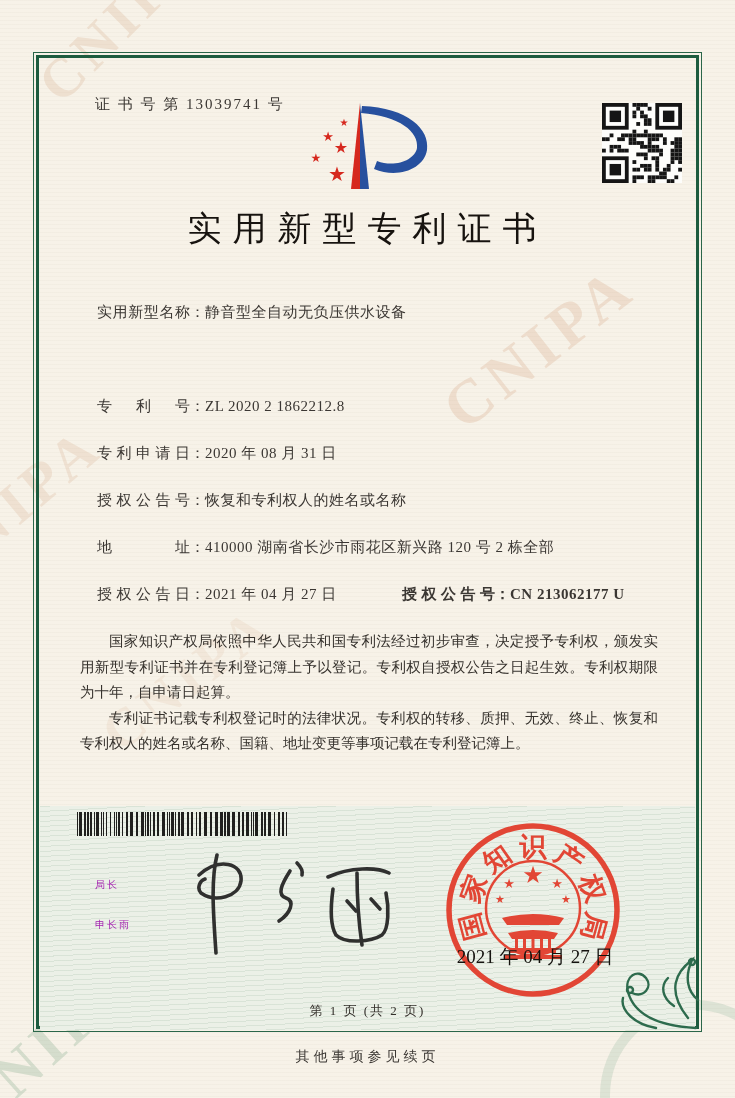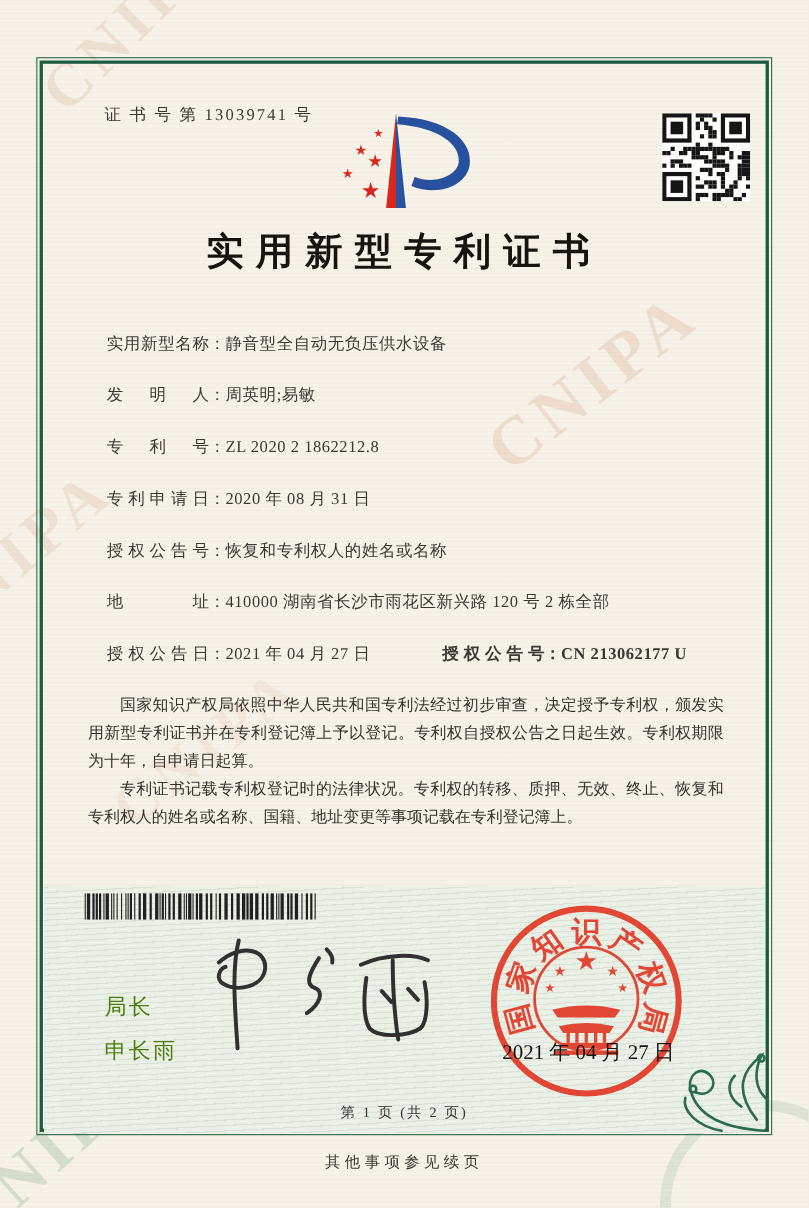--- a/index.html
+++ b/index.html
@@ -30,37 +30,37 @@
   .watermark{
     position:absolute;font-weight:bold;letter-spacing:6px;
     font-family:"Liberation Serif","DejaVu Serif",serif;
     pointer-events:none;white-space:nowrap;
   }
   .cert-number{
     position:absolute;left:95px;top:95px;font-size:15px;letter-spacing:2px;color:#3b3733;
   }
   .title{
     position:absolute;left:0;right:0;top:206px;text-align:center;
-    font-size:34px;font-weight:bold;letter-spacing:11px;color:#17130f;
+    font-size:34px;font-weight:normal;letter-spacing:11px;color:#17130f;
   }
   .row{position:absolute;left:97px;font-size:15px;color:#3b3733;white-space:nowrap;}
   .flabel{
     display:inline-block;width:93px;vertical-align:bottom;
     text-align:justify;text-align-last:justify;
   }
   .colon{display:inline-block;}
   .fvalue{letter-spacing:0.5px;}
   .row2col{position:absolute;left:305px;top:0;font-weight:bold;}
   .body-text{
     position:absolute;left:80px;top:629px;width:578px;
     font-size:14.5px;line-height:25.5px;text-align:justify;color:#35312c;
   }
   .body-text p{margin:0;text-indent:2em;}
   .barcode{position:absolute;left:75px;top:812px;width:216px;height:26px;}
-  .sig-titles{position:absolute;left:95px;font-size:20px;color:#4d7c0f;letter-spacing:2px;margin-top:24px;}
+  .sig-titles{position:absolute;left:95px;font-size:10px;color:#a21caf;letter-spacing:2px;}
   .signature-svg{position:absolute;left:185px;top:845px;}
   .seal-svg{position:absolute;left:438px;top:815px;opacity:0.93;}
   .seal-date{
     position:absolute;left:445px;top:944px;width:180px;text-align:center;
     font-size:19px;color:#15130f;letter-spacing:0px;white-space:nowrap;
   }
   .page-info{
     position:absolute;left:0;right:0;top:1002px;text-align:center;
     font-size:13px;letter-spacing:2px;color:#35312c;
   }
@@ -238,23 +238,20 @@
         <rect x="3.8095238095238093" y="57.14285714285714" width="19.047619047619047" height="19.047619047619047" fill="#fdfdfb"></rect>
         <rect x="7.619047619047619" y="60.95238095238095" width="11.428571428571427" height="11.428571428571427" fill="#151515"></rect>
       </svg>
   </div>
 
   <div class="title">实用新型专利证书</div>
 
   <div class="row" style="top:303px">
     <span class="flabel">实用新型名称</span><span class="colon">：</span><span class="fvalue">静音型全自动无负压供水设备</span>
   </div>
-  <div class="row" style="top:350px">
-    <span class="flabel">发明人</span><span class="colon">：</span><span class="fvalue">周英明;易敏</span>
-  </div>
   <div class="row" style="top:397px">
     <span class="flabel">专利号</span><span class="colon">：</span><span class="fvalue">ZL 2020 2 1862212.8</span>
   </div>
   <div class="row" style="top:444px">
     <span class="flabel">专利申请日</span><span class="colon">：</span><span class="fvalue">2020 年 08 月 31 日</span>
   </div>
   <div class="row" style="top:491px">
     <span class="flabel">授权公告号</span><span class="colon">：</span><span class="fvalue">恢复和专利权人的姓名或名称</span>
   </div>
   <div class="row" style="top:538px">

